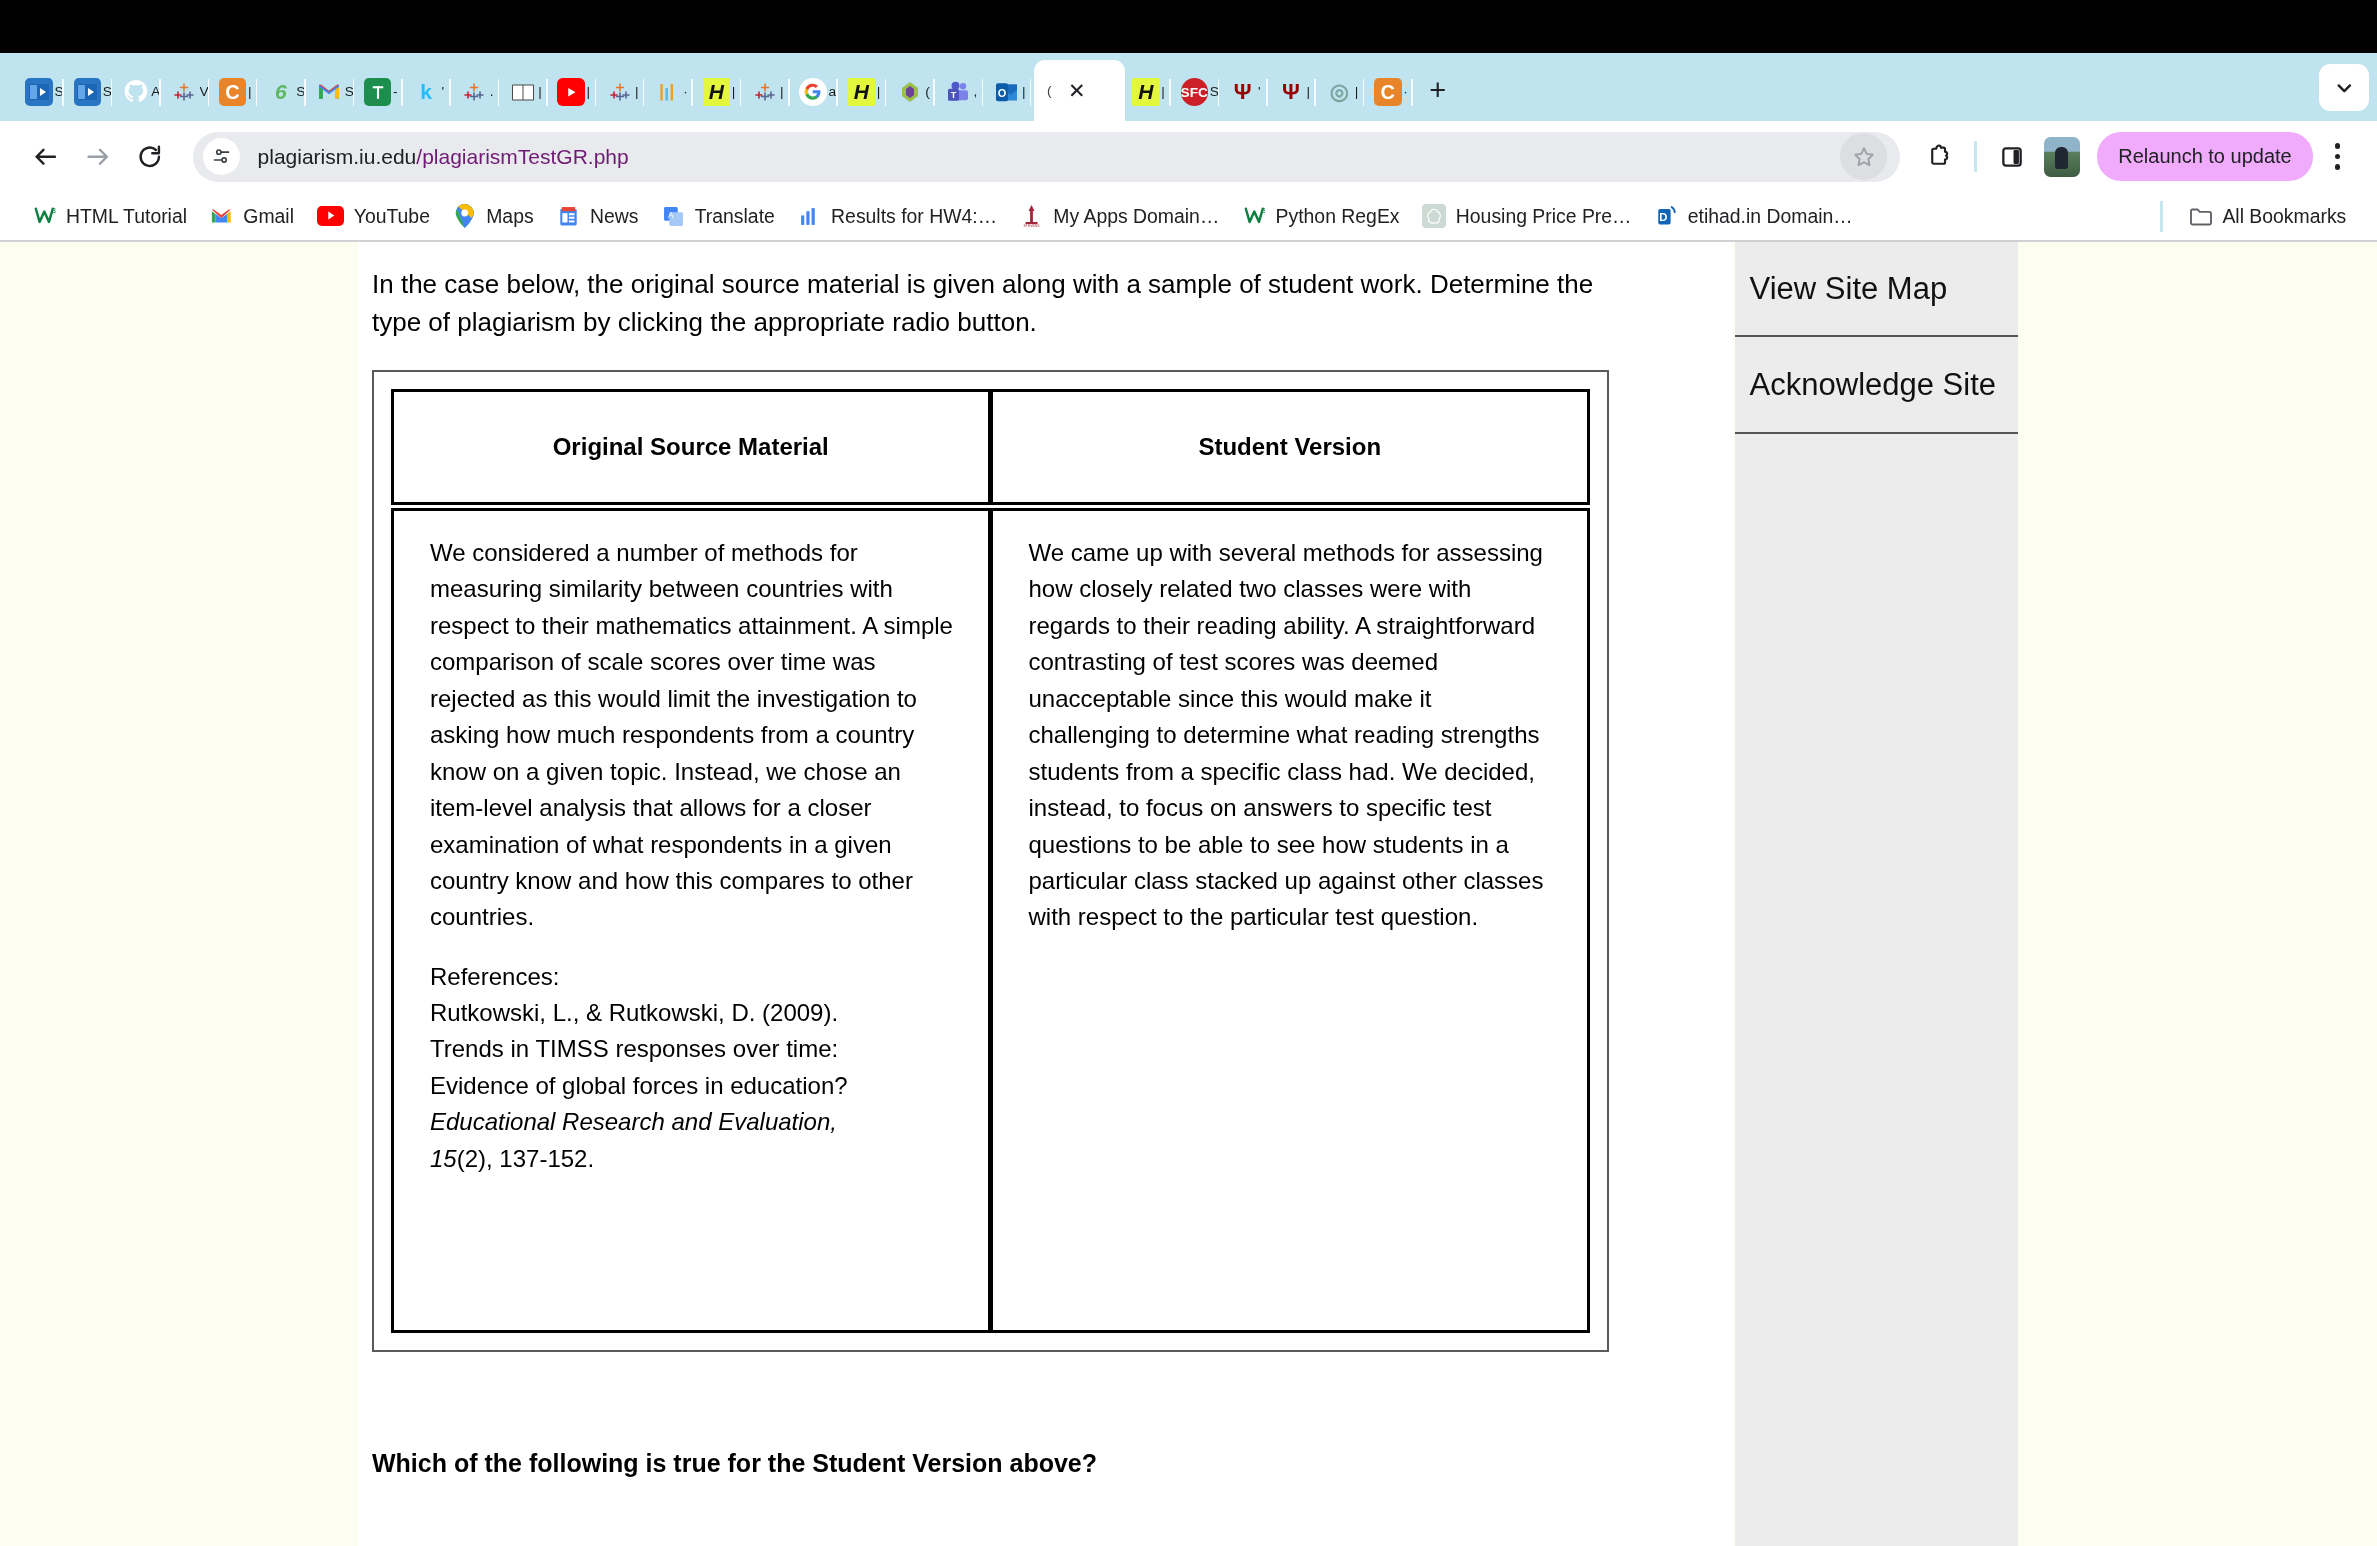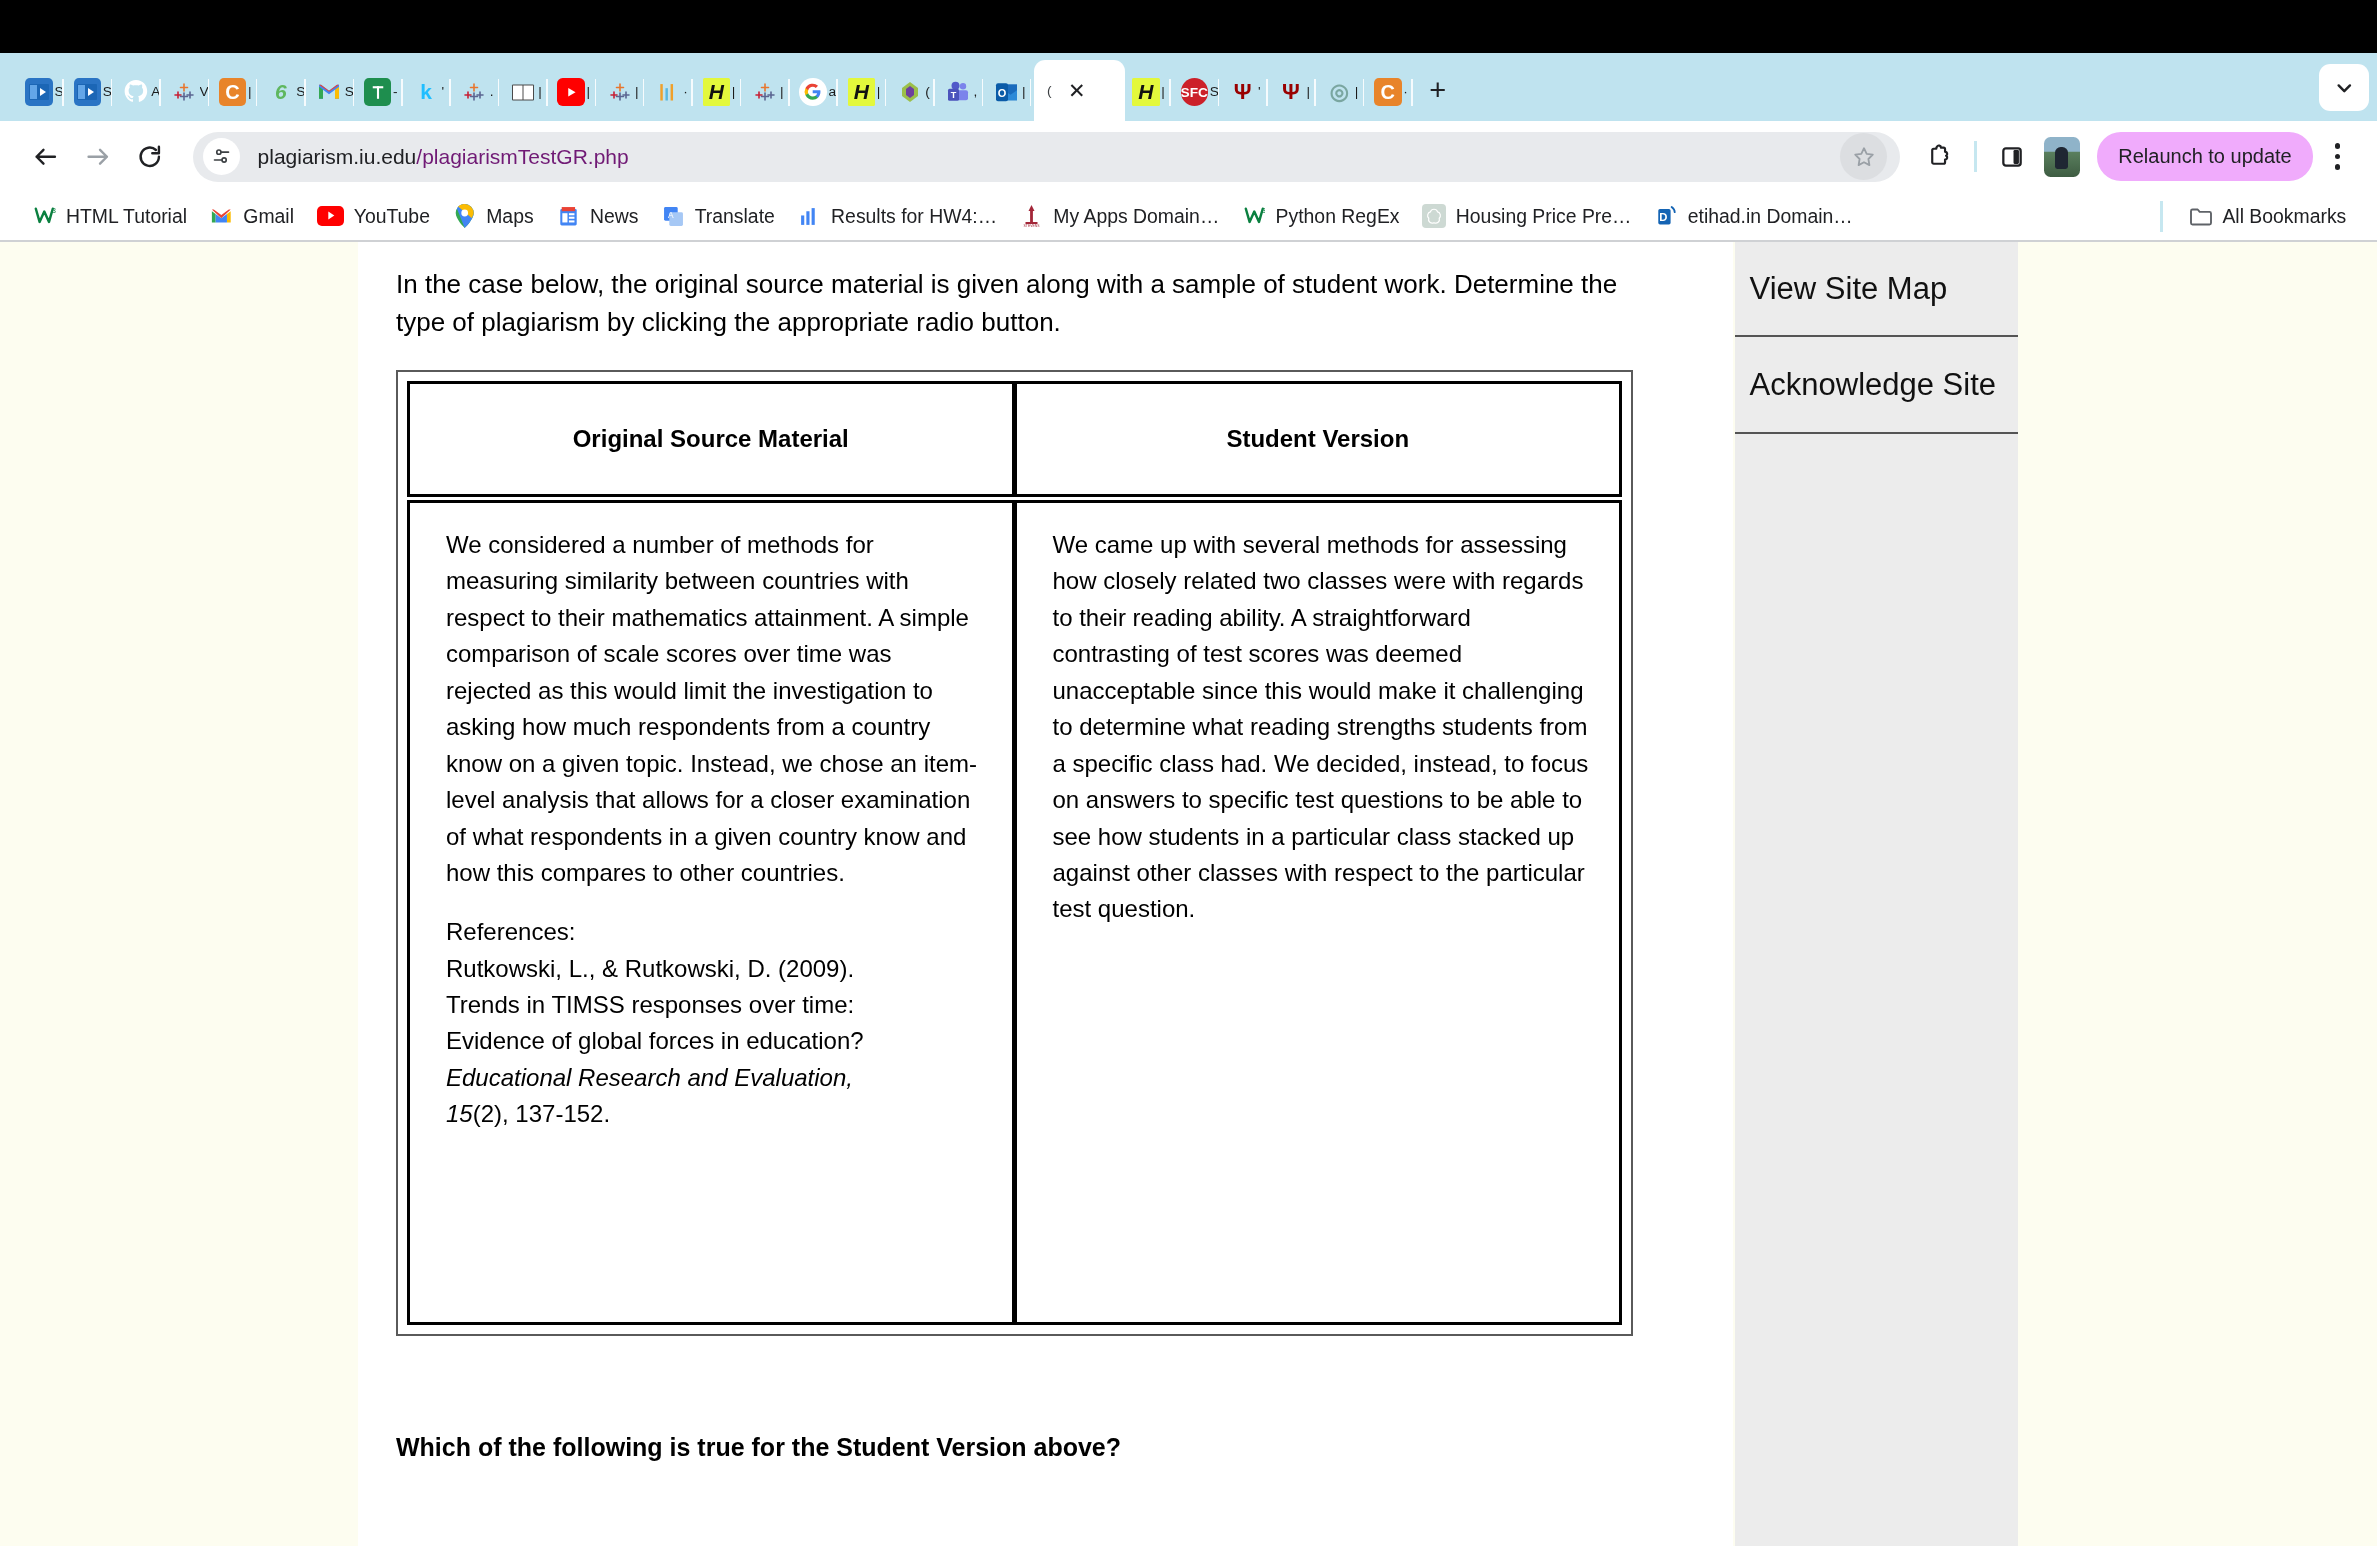--- a/index.html
+++ b/index.html
@@ -227,39 +227,39 @@
   }
   .page-white {
     position: absolute;
     left: 358px; top: 0;
     width: 1375px;
     height: 100%;
     background: #ffffff;
   }
   .content {
     position: absolute;
-    left: 396px;
+    left: 372px;
     top: 22.6px;
     width: 1326px;
   }
   .intro {
     font-size: 26px;
     line-height: 1.49;
     color: #000;
     width: 1237px;
   }
 
   
   .cmp-table {
     margin-top: 27.5px;
     width: 1237px;
     border: 2.4px solid #5a5a5a;
     border-collapse: separate;
     background: #fff;
-    padding: 9px;
+    padding: 17px;
   }
   .cmp-row { display: flex; }
   .cmp-head-cell {
     border: 3.2px solid #000;
     width: 50%;
     height: 116px;
     display: flex;
     align-items: center;
     justify-content: center;
     font-size: 24px;

